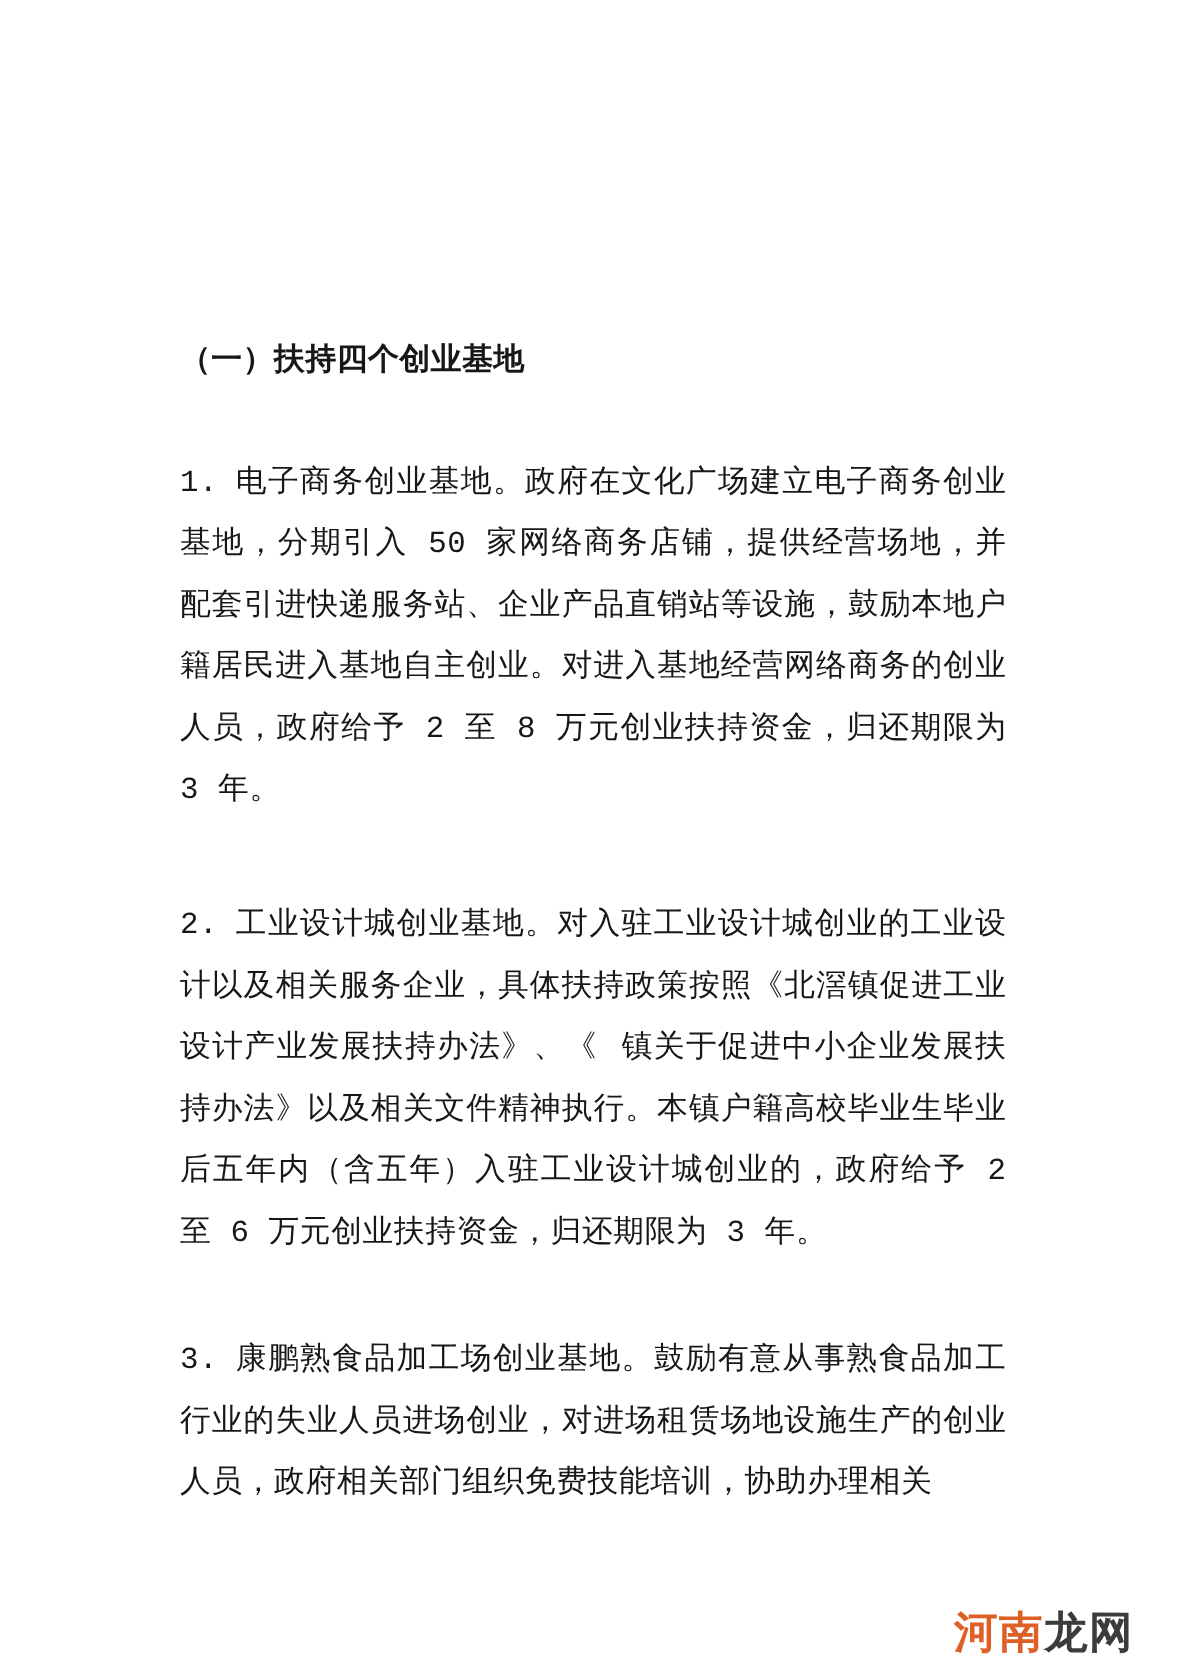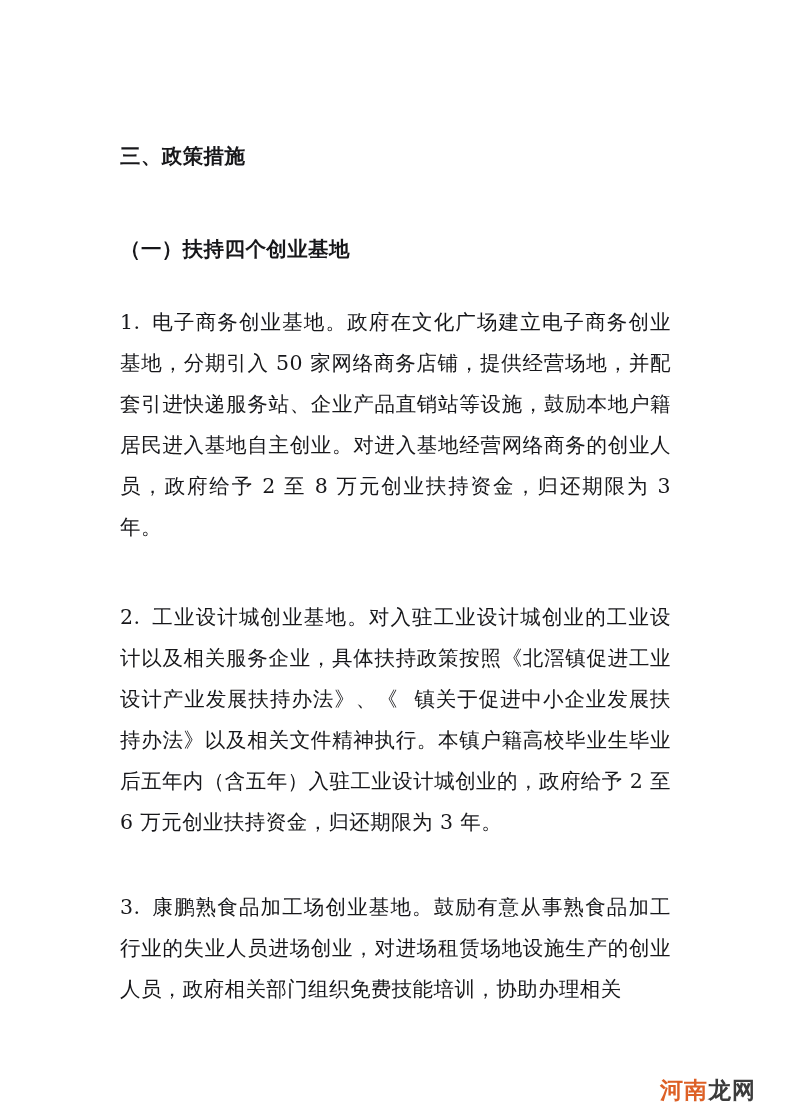--- a/index.html
+++ b/index.html
@@ -40,29 +40,30 @@
     -webkit-font-smoothing: antialiased;
   }
 
   .doc-heading {
     position: absolute;
     white-space: nowrap;
     font-weight: 600;
   }
 
   .heading-main  { top: 136px; left: 0px; }
-  .heading-sub   { top: 229px; left: 0px; }
+  .heading-sub   { top: 219px; left: 0px; }
 
   .doc-para {
     position: absolute;
     width: 551px;
     text-align: justify;
     text-align-last: left;
     text-justify: inter-character;
     margin: 0;
+    font-family: Liberation Mono, monospace;
   }
 
   .para-1 { top: 302px; }
   .para-2 { top: 597px; }
   .para-3 { top: 887px; }
 
   .para-num {
     margin-right: 0.55em;
   }
 
@@ -70,38 +71,37 @@
   .redact-space {
     display: inline-block;
     width: 0.75em;
   }
 
   
   .watermark {
     position: absolute;
     right: 36px;
     bottom: 16px;
-    font-family: Liberation Mono, monospace;
-    font-size: 23px;
+    font-family: Liberation Serif, serif;
+    font-size: 29px;
     font-weight: 700;
     letter-spacing: 1px;
     line-height: 1;
     user-select: none;
   }
   .wm-a { color: #dd6026; }
   .wm-b { color: #3c3c3c; }
 </style>
 </head>
 <body>
 
 <div class="page">
 
   <div class="doc-body">
 
-    <div class="doc-heading heading-main">三、政策措施</div>
 
     <div class="doc-heading heading-sub">（一）扶持四个创业基地</div>
 
     <p class="doc-para para-1">
       <span class="para-num">1.</span><span>电子商务创业基地。政府在文化广场建立电子商务创业基地，分期引入 50 家网络商务店铺，提供经营场地，并配套引进快递服务站、企业产品直销站等设施，鼓励本地户籍居民进入基地自主创业。对进入基地经营网络商务的创业人员，政府给予 2 至 8 万元创业扶持资金，归还期限为 3 年。</span>
     </p>
 
     <p class="doc-para para-2">
       <span class="para-num">2.</span><span>工业设计城创业基地。对入驻工业设计城创业的工业设计以及相关服务企业，具体扶持政策按照《北滘镇促进工业设计产业发展扶持办法》、《</span><span class="redact-space"></span><span>镇关于促进中小企业发展扶持办法》以及相关文件精神执行。本镇户籍高校毕业生毕业后五年内（含五年）入驻工业设计城创业的，政府给予 2 至 6 万元创业扶持资金，归还期限为 3 年。</span>
     </p>

